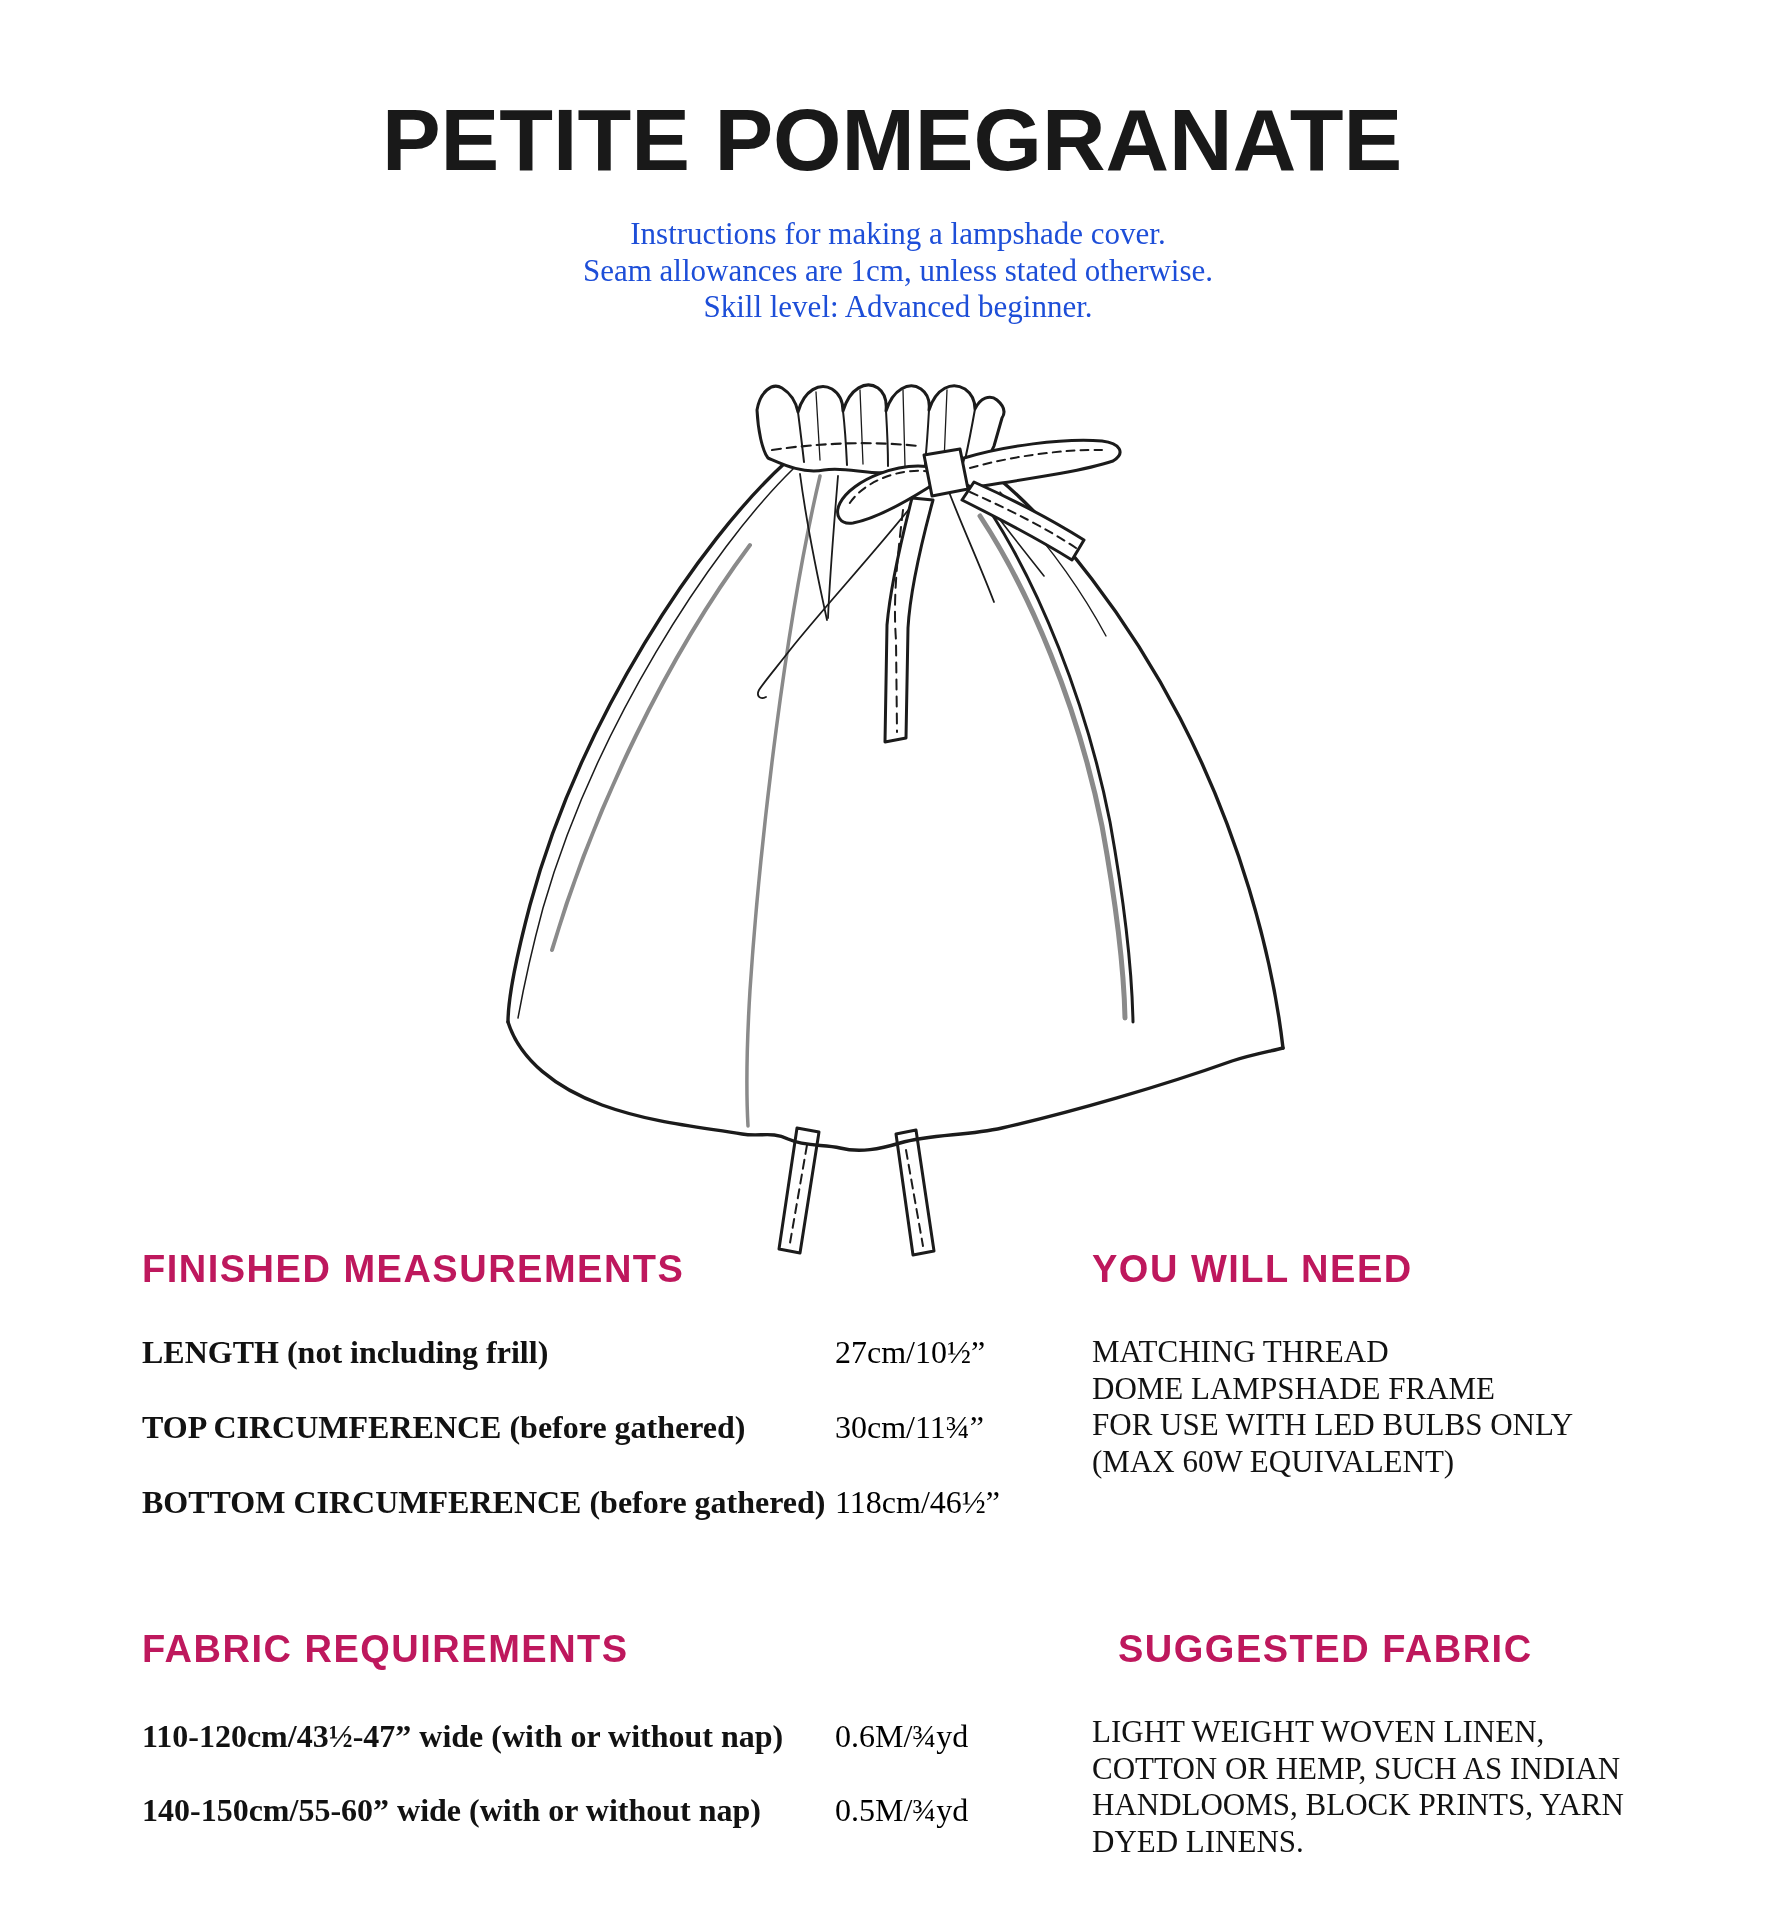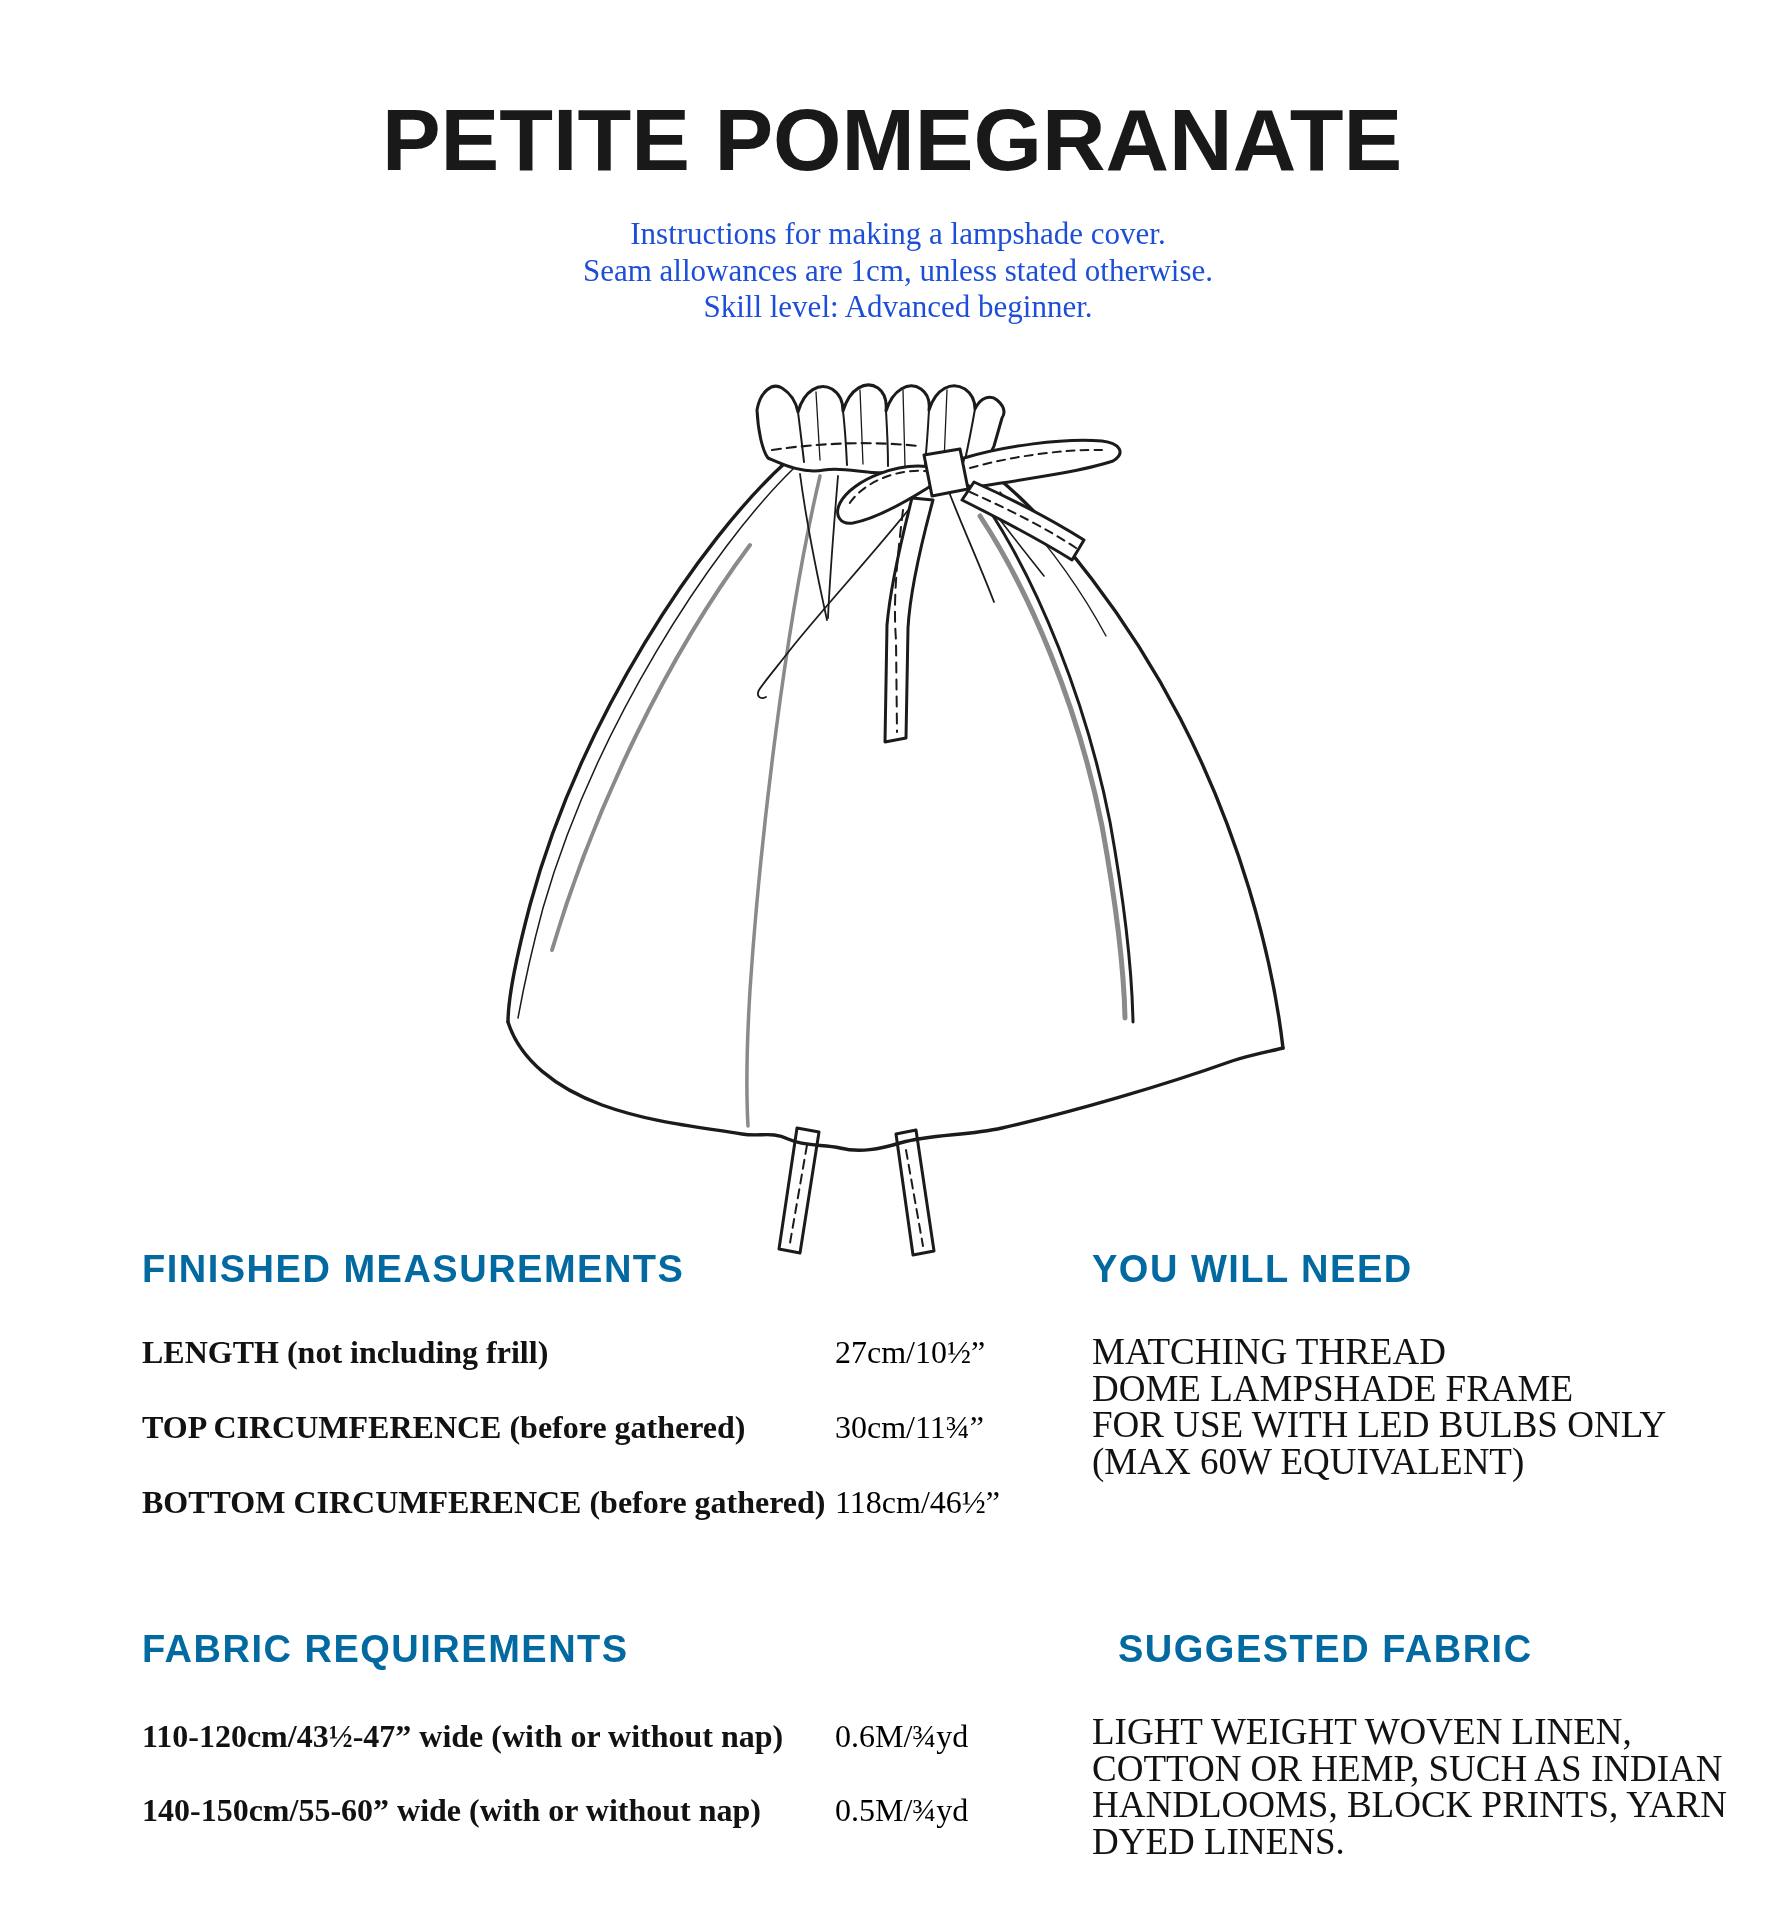--- a/index.html
+++ b/index.html
@@ -30,36 +30,36 @@
   }
   .illustration {
     position:absolute; top:0; left:0; width:1784px; height:1922px;
   }
   .h-sans {
     position:absolute;
     font-family:"Liberation Sans", sans-serif;
     font-weight:bold;
     font-size:38px; line-height:40px;
     letter-spacing:1.5px;
-    color:#0369a1;
+    color:#be185d;
     white-space:nowrap;
   }
   .row-label {
     position:absolute; left:142px;
     font-weight:bold; font-size:32px; line-height:36px;
     white-space:nowrap; color:#121212;
   }
   .row-value {
     position:absolute; left:835px;
     font-weight:normal; font-size:32px; line-height:36px;
     white-space:nowrap; color:#000000;
   }
   .text-list {
     position:absolute; left:1092px;
-    font-weight:normal; font-size:37px; line-height:36.5px;
+    font-weight:normal; font-size:31px; line-height:36.5px;
     color:#121212; white-space:nowrap;
   }
   svg path { vector-effect:none; }
 </style>
 </head>
 <body>
 
 <div class="page">
 
   <div class="title">PETITE POMEGRANATE</div>

